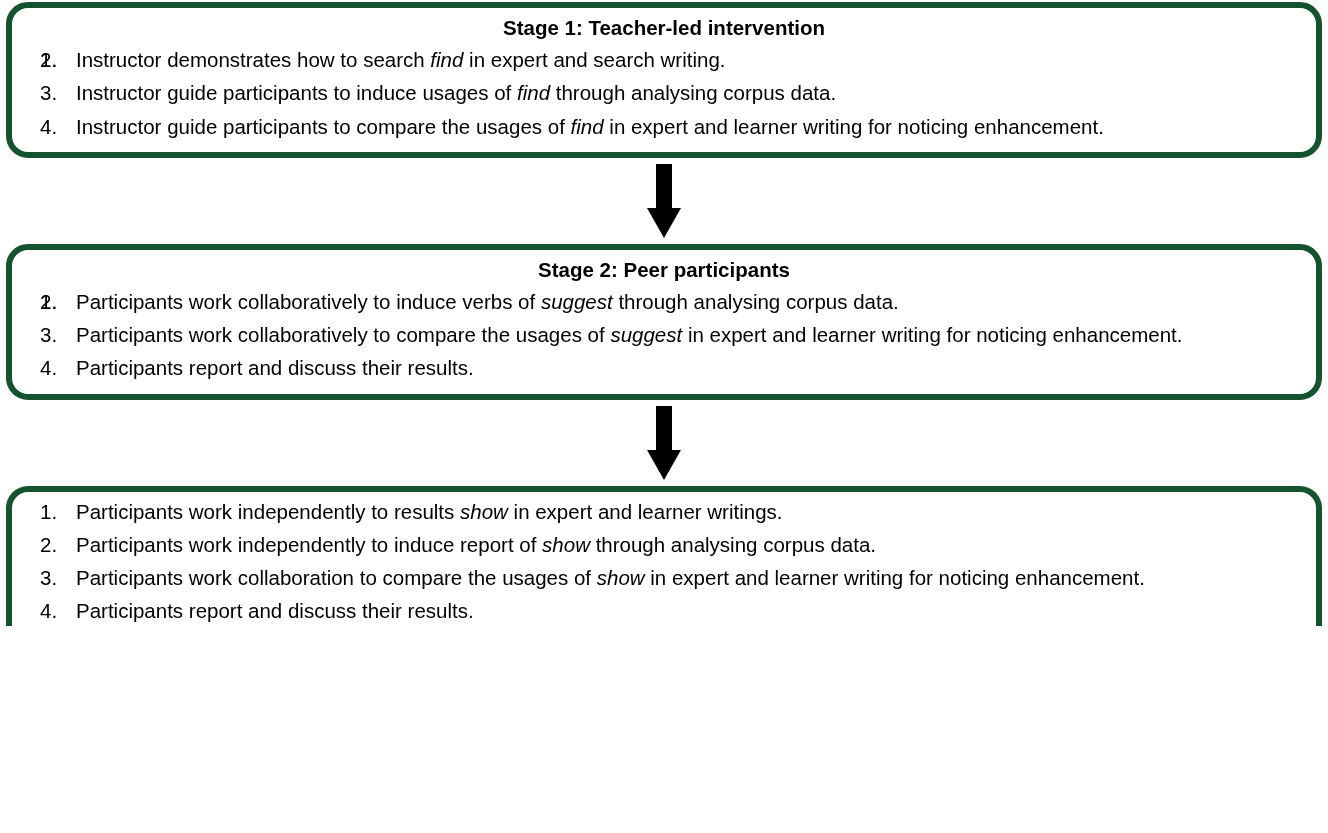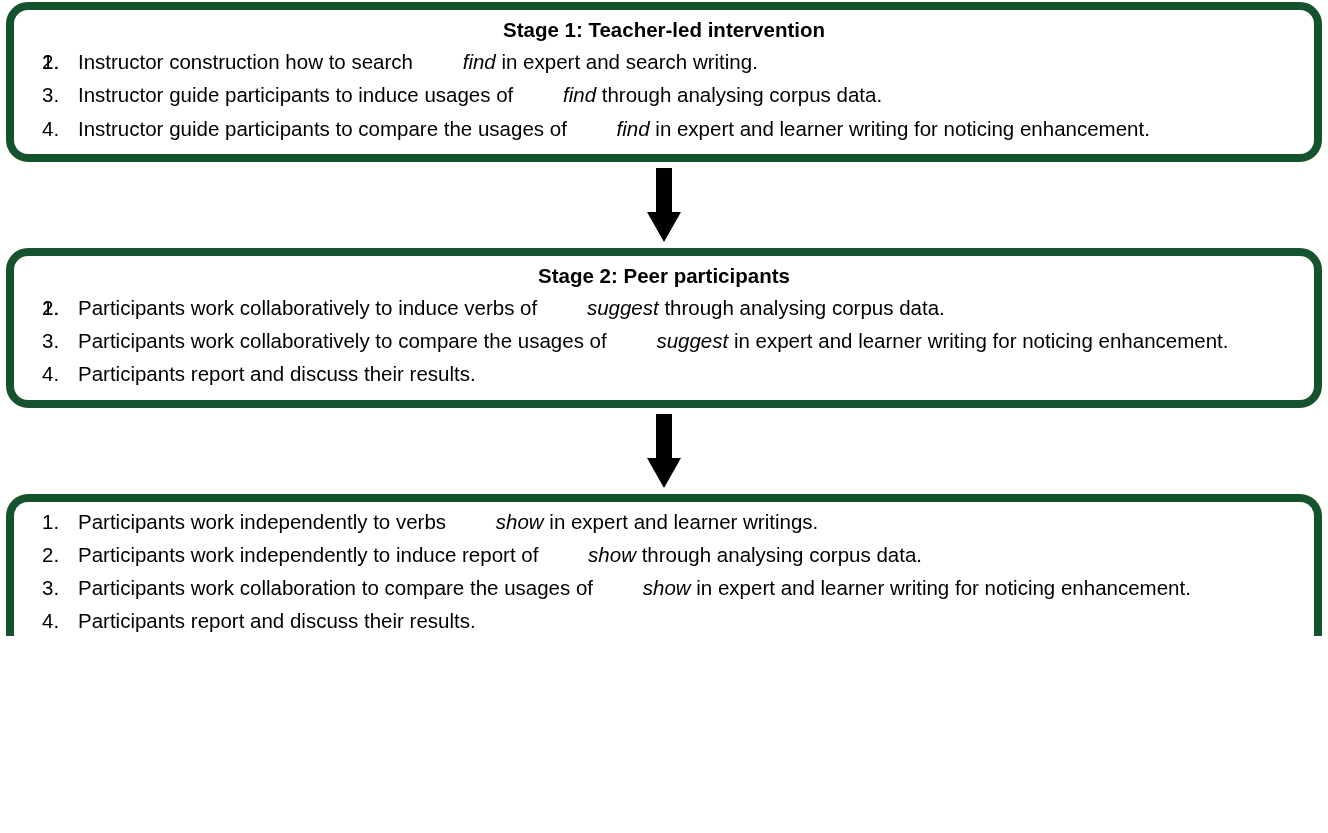--- a/index.html
+++ b/index.html
@@ -14,21 +14,21 @@
     color: #000000;
     overflow: hidden;
   }
   .flow {
     position: relative;
     width: 1328px;
     box-sizing: border-box;
     padding: 2px 6px 0 6px;
   }
   .stage-box {
-    border: 8px solid #14532d;
+    border: 6px solid #14532d;
     border-radius: 22px;
     box-sizing: border-box;
     padding: 4px 14px 10px 14px;
     background: #ffffff;
   }
   .stage-title {
     text-align: center;
     font-weight: bold;
     font-size: 20.5px;
     line-height: 1.38;
@@ -57,21 +57,20 @@
     top: 0;
     width: 26px;
     text-align: left;
     font-size: 20.5px;
   }
   li.justify-full > .text {
     display: block;
   }
   em {
     font-style: italic;
-    margin-left: 44px;
   }
   .arrow-wrap {
     height: 86px;
     display: flex;
     align-items: center;
     justify-content: center;
   }
   .arrow {
     position: relative;
     width: 34px;
@@ -109,21 +108,21 @@
 <div class="flow">
 
   <div class="stage-box stage-1">
     <div class="stage-title">Stage 1: Teacher-led intervention</div>
     <ol class="steps">
       <li>
         <span class="num">1.</span>
       </li>
       <li>
         <span class="num">2.</span>
-        <span class="text"><span>Instructor construction how to search </span><em>find</em><span> in expert and search writing.</span></span>
+        <span class="text"><span>Instructor demonstrates how to search </span><em>find</em><span> in expert and search writing.</span></span>
       </li>
       <li>
         <span class="num">3.</span>
         <span class="text"><span>Instructor guide participants to induce usages of </span><em>find</em><span> through analysing corpus data.</span></span>
       </li>
       <li class="justify-full">
         <span class="num">4.</span>
         <span class="text"><span>Instructor guide participants to compare the usages of </span><em>find</em><span> in expert and learner writing for noticing enhancement.</span></span>
       </li>
     </ol>
@@ -161,21 +160,21 @@
     <div class="arrow">
       <div class="shaft"></div>
       <div class="head"></div>
     </div>
   </div>
 
   <div class="stage-box stage-3">
     <ol class="steps">
       <li>
         <span class="num">1.</span>
-        <span class="text"><span>Participants work independently to verbs </span><em>show</em><span> in expert and learner writings.</span></span>
+        <span class="text"><span>Participants work independently to results </span><em>show</em><span> in expert and learner writings.</span></span>
       </li>
       <li>
         <span class="num">2.</span>
         <span class="text"><span>Participants work independently to induce report of </span><em>show</em><span> through analysing corpus data.</span></span>
       </li>
       <li class="justify-full">
         <span class="num">3.</span>
         <span class="text"><span>Participants work collaboration to compare the usages of </span><em>show</em><span> in expert and learner writing for noticing enhancement.</span></span>
       </li>
       <li>

